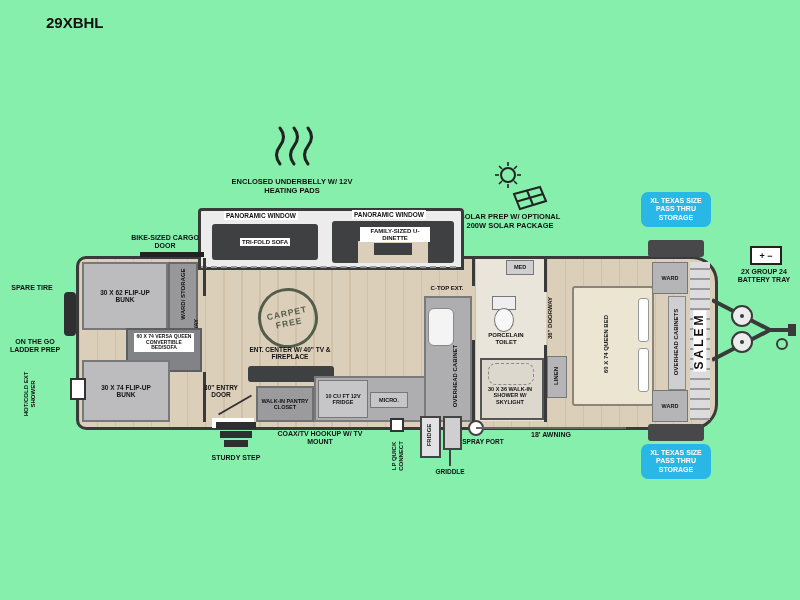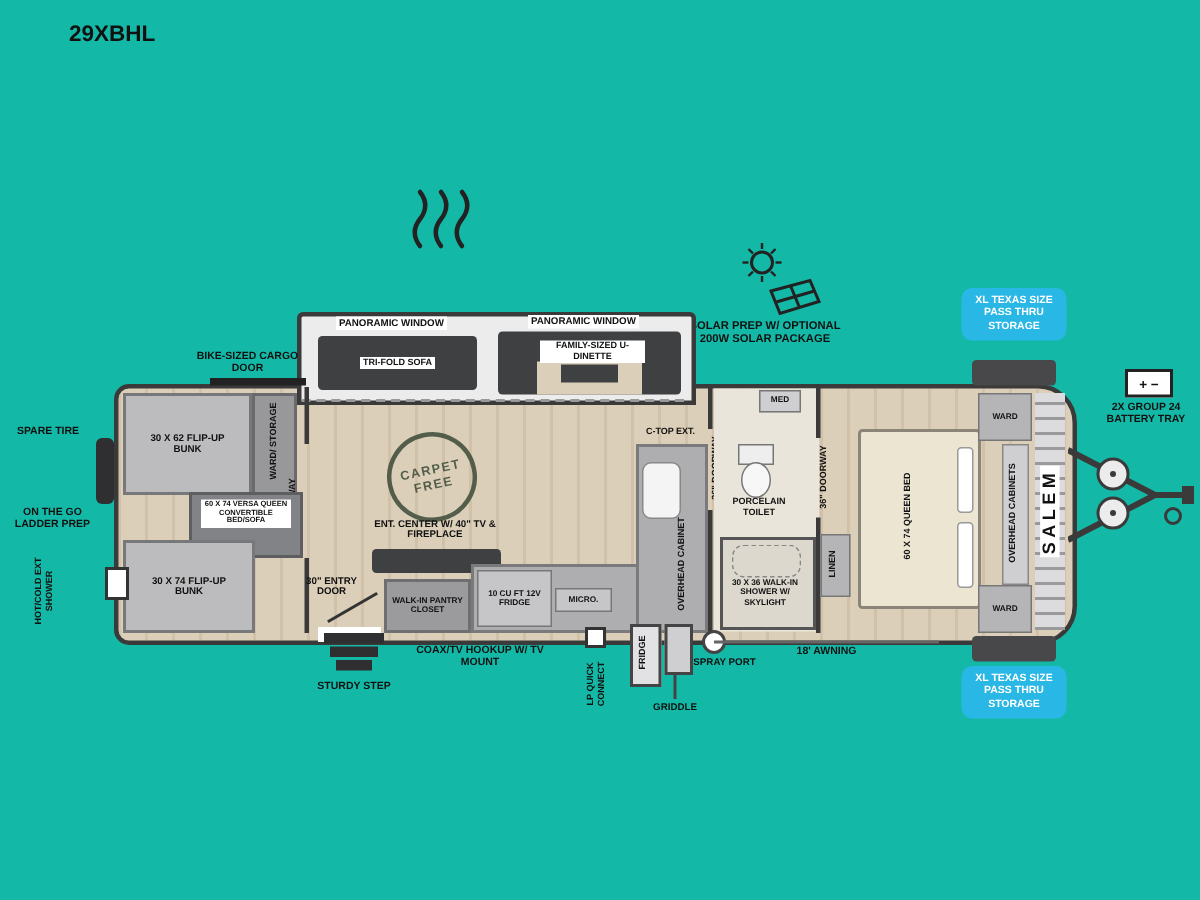--- a/index.html
+++ b/index.html
@@ -1,16 +1,16 @@
 <!DOCTYPE html>
 <html style="--badge: #29b7e6; --dark-furniture: #3f4042; --outline: #3a3a3a;"><head>
 <meta charset="utf-8">
 <style>
   html,body{margin:0;padding:0;background:#fff;}
-  .page{position:relative;width:800px;height:600px;background:#14b8a6;overflow:hidden;
+  .page{position:relative;width:800px;height:600px;background:#86efac;overflow:hidden;
         font-family:"Liberation Sans",sans-serif;color:#111;}
   .abs{position:absolute;}
   .lbl{position:absolute;font-weight:bold;font-size:7px;line-height:1.15;text-align:center;color:#111;}
   .lbl6{font-size:6px;}  .lbl55{font-size:5.5px;} .lbl5{font-size:5px;} .lbl75{font-size:7.5px;} .lbl65{font-size:6.5px;}
   .vlbl{position:absolute;font-weight:bold;font-size:6px;line-height:1.1;text-align:center;white-space:nowrap;
         transform:translate(-50%,-50%) rotate(-90deg);color:#111;}
   .vwrap{white-space:normal;}
   .body-shell{position:absolute;left:76px;top:256px;width:636px;height:168px;
         border:3px solid var(--outline,#3a3a3a);border-radius:10px 26px 26px 10px;
         background:#dccfb9;
@@ -35,20 +35,21 @@
 
   <div class="abs" style="left:46px;top:14px;font-size:15px;font-weight:bold;">29XBHL</div>
 
   <svg class="abs" style="left:268px;top:112px;" width="52" height="58" viewBox="0 0 52 58">
     <g fill="none" stroke="#222" stroke-width="3" stroke-linecap="round">
       <path d="M12 52 q-7 -9 0 -18 q7 -9 0 -18"></path>
       <path d="M26 52 q-7 -9 0 -18 q7 -9 0 -18"></path>
       <path d="M40 52 q-7 -9 0 -18 q7 -9 0 -18"></path>
     </g>
   </svg>
+  <div class="lbl lbl75" style="left:222px;top:178px;width:140px;">ENCLOSED UNDERBELLY W/ 12V HEATING PADS</div>
 
   <svg class="abs" style="left:492px;top:160px;" width="56" height="54" viewBox="0 0 56 54">
     <g fill="none" stroke="#222" stroke-width="2">
       <circle cx="16" cy="15" r="7"></circle>
       <g stroke-width="1.6">
         <line x1="16" y1="2" x2="16" y2="6"></line>
           <line x1="16" y1="24" x2="16" y2="28"></line>
         <line x1="3" y1="15" x2="7" y2="15"></line>
           <line x1="25" y1="15" x2="29" y2="15"></line>
         <line x1="7" y1="6" x2="10" y2="9"></line>

